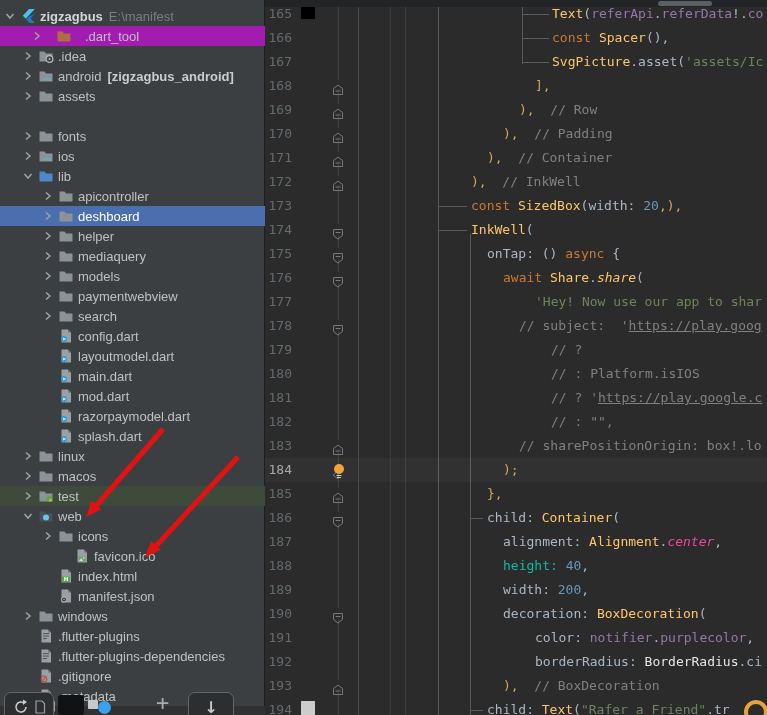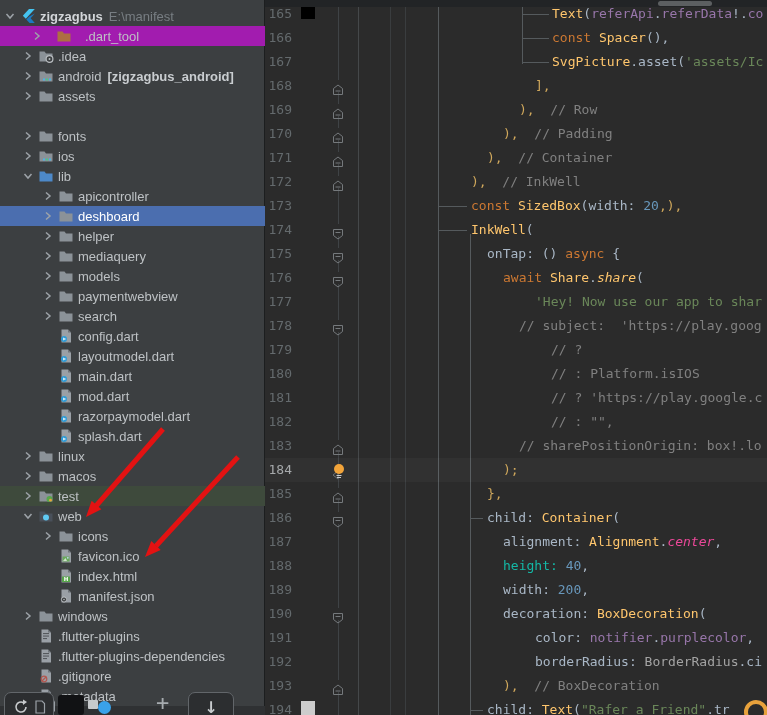--- a/index.html
+++ b/index.html
@@ -28,21 +28,21 @@
   .gsep{left:93px;background:#45484a;}
   .foldline{left:73px;background:#3f4346;}
   .guide-faint{background:#3a3d3f;}
   .guide-scope{position:absolute;width:1px;background:#555a5d;}
   .branch{position:absolute;height:1px;background:#555a5d;}
   .cline{position:absolute;left:0;width:502px;height:24px;line-height:24px;white-space:pre;padding-left:39px;}
   .cline.active{background:rgba(255,255,255,0.03);}
   .lnum{position:absolute;left:0;top:0;width:27px;text-align:right;color:#646a6d;}
   .cline.active .lnum{color:#a6a9ab;}
   .codetxt{position:absolute;top:0;left:100px;}
-  .it{font-style:italic;} .un{text-align:center;}
+  .it{font-style:italic;} .un{text-decoration:underline;text-align:center;}
   .gmark{position:absolute;left:67px;width:12px;height:12px;top:6px;background:#2b2b2b;}
   .swatch{position:absolute;left:36px;top:3px;width:14px;height:14px;}
   .bulbwrap{position:absolute;left:65px;top:4px;width:16px;height:18px;}
   
   .botband{position:absolute;left:0;top:706px;width:265px;height:9px;background:#2f3133;}
   .fbtn{position:absolute;top:692px;height:30px;border:1px solid #62666a;border-radius:7px;
     background:#2c2e30;box-sizing:border-box;display:flex;align-items:center;justify-content:center;}
   .darktile{position:absolute;left:58px;top:695px;width:26px;height:20px;background:#111214;border-radius:3px;}
   .minibar{position:absolute;left:88px;top:700px;width:10px;height:9px;background:#c7cacc;border-radius:1px;}
   .bluedot{position:absolute;left:98px;top:701px;width:13px;height:13px;border-radius:50%;background:#3aa2ea;}
@@ -332,21 +332,21 @@
       <div class="trow" style="top: 526px;">
         <span style="width:40px;flex:0 0 40px"></span>
         <span class="chev"><svg width="16" height="16" viewBox="0 0 16 16">
             <polyline points="6,4.5 10,8 6,11.5" fill="none" stroke="#9da3a8" stroke-width="1.5"></polyline>
           </svg></span>
         <span class="ticon"><svg width="16" height="16" viewBox="0 0 16 16">
             <path d="M1.5 3.5 h5 l1.5 2 h6.5 v8 h-13 z" fill="#8b9298"></path>
           </svg></span>
         <span class="lbl">icons</span>
       </div>
-      <div class="trow" style="top: 546px;">
+      <div class="trow" style="top: 546px; padding-left: 16px;">
         <span style="width:40px;flex:0 0 40px"></span>
         <span class="chev"></span>
         <span class="ticon"><svg width="16" height="16" viewBox="0 0 16 16">
             <path d="M3.5 1.5 H10 L13 4.5 V14.5 H3.5 Z" fill="#9aa0a6"></path>
             <path d="M10 1.5 L13 4.5 H10 Z" fill="#6f757a"></path>
             <rect x="4.5" y="8.5" width="7" height="5" fill="#69a85c"></rect>
             <polygon points="5,13 7.5,10 9,13" fill="#cfe3cb"></polygon>
             <circle cx="9.8" cy="9.8" r="0.9" fill="#bcd9ef"></circle>
           </svg></span>
         <span class="lbl">favicon.ico</span>
@@ -514,21 +514,21 @@
               <line x1="3.5" y1="4.5" x2="8.5" y2="4.5" stroke="#75797c"></line>
             </svg></span><span class="codetxt" style="left: 0px; padding-left: 222px;"><span style="color:#a9b7c6" class="">child: </span><span style="color:#ffc66d" class="">Container</span><span style="color:#a9b7c6" class="">(</span></span></div>
         <div class="cline" style="top:530px"><span class="lnum">187</span><span class="codetxt" style="left: 0px; padding-left: 238px;"><span style="color:#a9b7c6" class="">alignment: </span><span style="color:#ffc66d" class="">Alignment</span><span style="color:#a9b7c6" class="">.</span><span style="color:#ec4899" class="it ">center</span><span style="color:#a9b7c6" class="">,</span></span></div>
         <div class="cline" style="top:554px"><span class="lnum">188</span><span class="codetxt" style="left: 0px; padding-left: 238px;"><span style="color:#14b8a6" class="">height: </span><span style="color:#6897bb" class="">40</span><span style="color:#a9b7c6" class="">,</span></span></div>
         <div class="cline" style="top:578px"><span class="lnum">189</span><span class="codetxt" style="left: 0px; padding-left: 238px;"><span style="color:#a9b7c6" class="">width: </span><span style="color:#6897bb" class="">200</span><span style="color:#a9b7c6" class="">,</span></span></div>
         <div class="cline" style="top:602px"><span class="lnum">190</span><span class="gmark"><svg width="12" height="12" viewBox="0 0 12 12">
               <path d="M1.5 1.5 H10.5 V7.5 L6 11 L1.5 7.5 Z" fill="none" stroke="#75797c"></path>
               <line x1="3.5" y1="4.5" x2="8.5" y2="4.5" stroke="#75797c"></line>
             </svg></span><span class="codetxt" style="left: 0px; padding-left: 238px;"><span style="color:#a9b7c6" class="">decoration: </span><span style="color:#ffc66d" class="">BoxDecoration</span><span style="color:#a9b7c6" class="">(</span></span></div>
         <div class="cline" style="top:626px"><span class="lnum">191</span><span class="codetxt" style="left: 0px; padding-left: 270px;"><span style="color:#a9b7c6" class="">color: </span><span style="color:#9876aa" class="">notifier</span><span style="color:#a9b7c6" class="">.</span><span style="color:#9876aa" class="">purplecolor</span><span style="color:#a9b7c6" class="">,</span></span></div>
-        <div class="cline" style="top:650px"><span class="lnum">192</span><span class="codetxt" style="left: 0px; padding-left: 270px;"><span style="color:#a9b7c6" class="">borderRadius: </span><span style="color:#a3a3a3" class="">BorderRadius</span><span style="color:#a9b7c6" class="">.ci</span></span></div>
+        <div class="cline" style="top:650px"><span class="lnum">192</span><span class="codetxt" style="left: 0px; padding-left: 270px;"><span style="color:#a9b7c6" class="">borderRadius: </span><span style="color:#e5e5e5" class="">BorderRadius</span><span style="color:#a9b7c6" class="">.ci</span></span></div>
         <div class="cline" style="top:674px"><span class="lnum">193</span><span class="gmark"><svg width="12" height="12" viewBox="0 0 12 12">
               <path d="M1.5 4.5 L6 1 L10.5 4.5 V10.5 H1.5 Z" fill="none" stroke="#75797c"></path>
               <line x1="3.5" y1="7" x2="8.5" y2="7" stroke="#75797c"></line>
             </svg></span><span class="codetxt" style="left: 0px; padding-left: 238px;"><span style="color:#d0a85c" class="">),</span><span style="color:#a9b7c6" class="">  </span><span style="color:#808080" class="">// BoxDecoration</span></span></div>
         <div class="cline" style="top:698px"><span class="lnum">194</span><span class="swatch" style="background:#cccccc"></span><span class="codetxt" style="left: 0px; padding-left: 222px;"><span style="color:#a9b7c6" class="">child: </span><span style="color:#ffc66d" class="">Text</span><span style="color:#a9b7c6" class="">(</span><span style="color:#6a8759" class="">"Rafer a Friend"</span><span style="color:#a9b7c6" class="">.tr</span></span></div>
       </div>
     <div class="topstrip"></div>
     <div class="hthumb"></div>
   </div>
 

